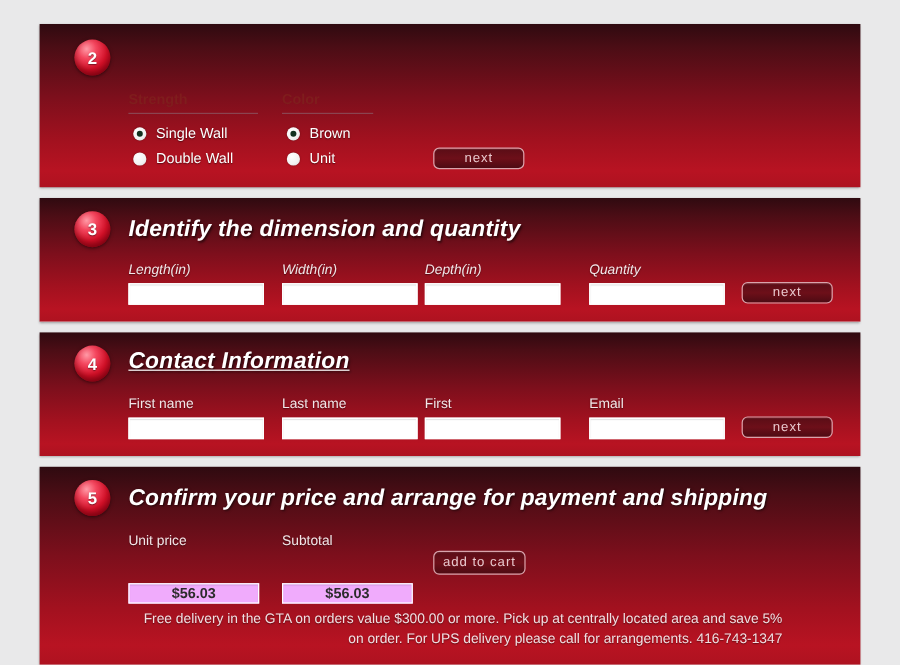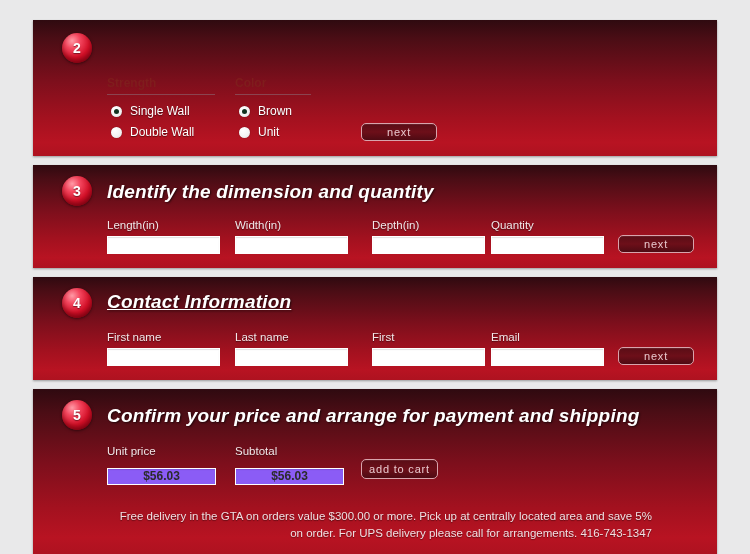--- a/index.html
+++ b/index.html
@@ -146,36 +146,36 @@
   .field-input {
     position: absolute;
     height: 14px;
     background: #ffffff;
     border: 1px solid #ffffff;
     box-shadow: inset 0 1px 1px rgba(0,0,0,0.12);
   }
 
   .col-0 { left: 107px; }
   .col-1 { left: 235px; }
-  .col-2 { left: 372px; }
+  .col-2 { left: 354px; }
   .col-3 { left: 491px; }
   .w-std { width: 107px; }
 
-  .lbl-r3 { top: 219px; }
+  .lbl-r3 { top: 219px; font-style: italic; }
   .inp-r3 { top: 236px; }
   .lbl-r4 { top: 331px; }
   .inp-r4 { top: 348px; }
 
   
   .lbl-r5 { top: 445px; }
   .price-box {
     position: absolute;
-    top: 468px;
+    top: 486px;
     height: 15px;
-    background: #8b5cf6;
+    background: #f0abfc;
     border: 1px solid #ffffff;
     color: #2b2b2b;
     font-size: 12px;
     font-weight: bold;
     text-align: center;
     line-height: 15px;
     box-shadow: inset 0 1px 1px rgba(0,0,0,0.12);
   }
   .pb-0 { left: 107px; width: 107px; }
   .pb-1 { left: 235px; width: 107px; }

